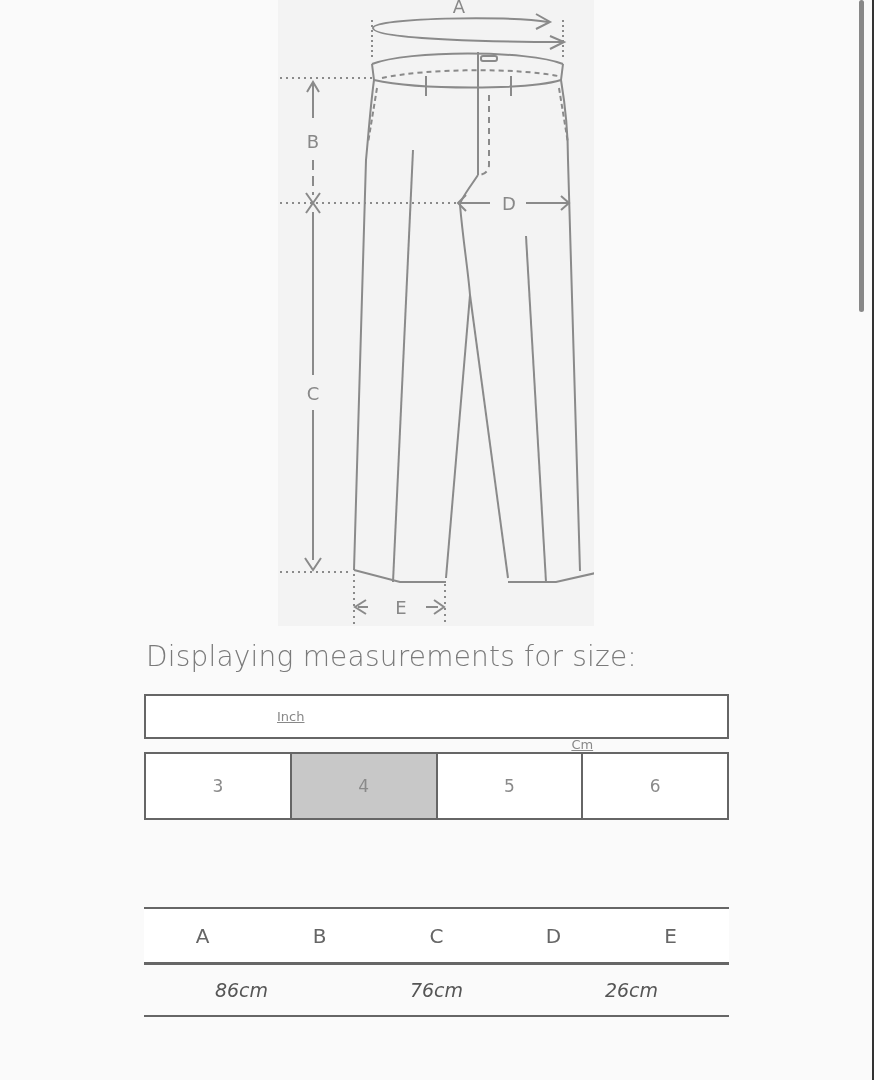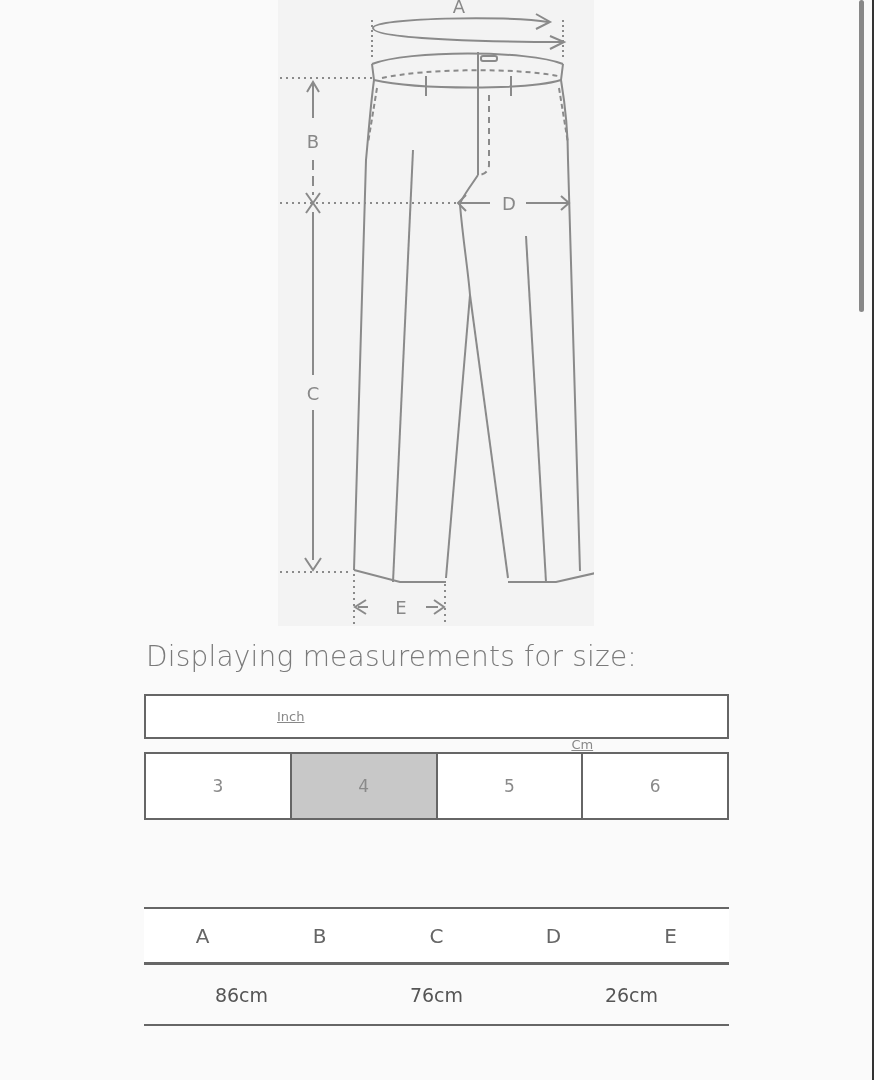--- a/index.html
+++ b/index.html
@@ -39,21 +39,21 @@
   .size-toggle .opt.active { background:#c8c8c8; }
   .mtable {
     position:absolute; left:144px; top:907px; width:585px;
   }
   .mtable .row { display:flex; }
   .mtable .head {
     border-top:2px solid #666; border-bottom:3px solid #666;
     height:58px; background:#fff; box-sizing:border-box;
   }
   .mtable .vals {
-    height:61px; border-bottom:2px solid #666; box-sizing:border-box;
+    height:52px; border-bottom:2px solid #666; box-sizing:border-box;font-style:italic;
   }
   .mtable .cell {
     flex:1; display:flex; align-items:center; justify-content:center;
     font-size:20px; color:#666;
   }
   .mtable .vals .cell { font-size:19px; color:#555; }
   .scrollbar {
     position:absolute; left:859px; top:0; width:5px; height:312px;
     background:#888; border-radius:3px;
   }

